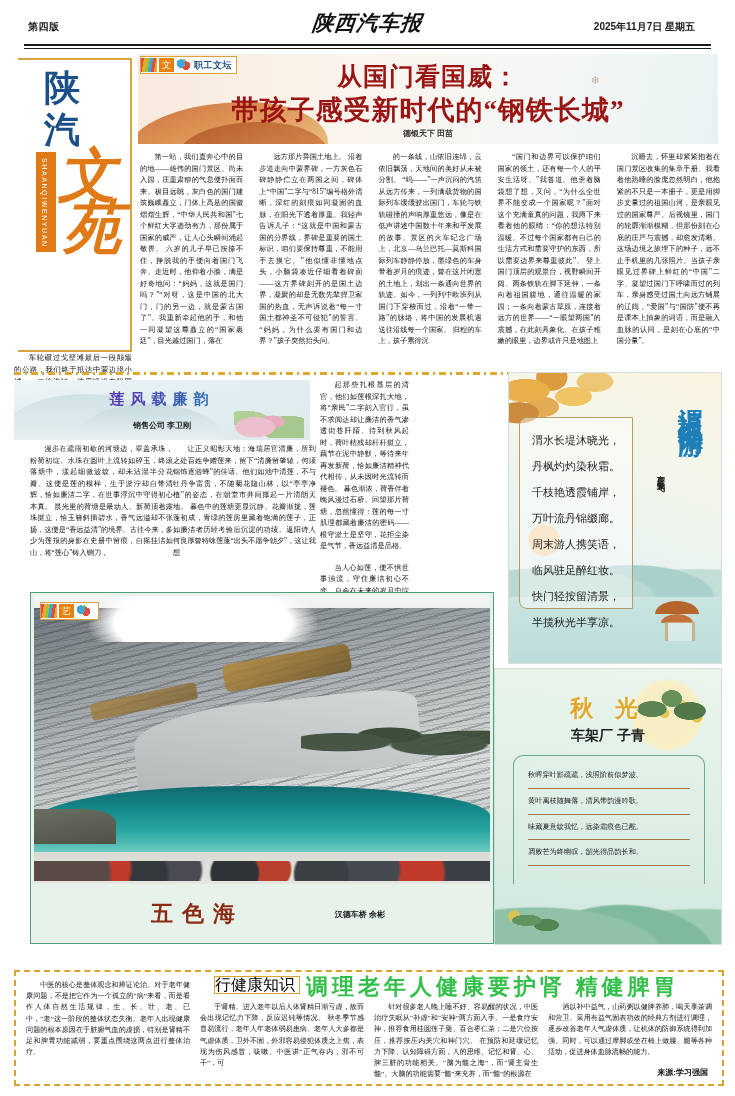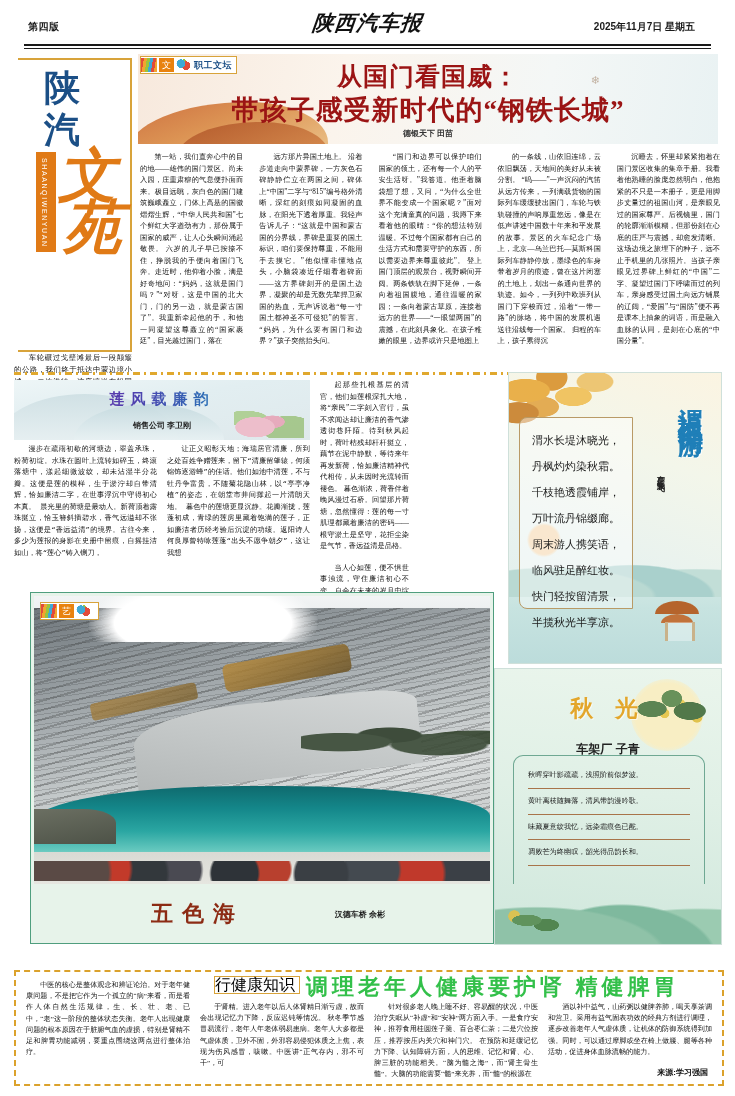--- a/index.html
+++ b/index.html
@@ -200,22 +200,22 @@
     font-family:"Liberation Serif",serif;
     background:linear-gradient(90deg,#7f2da8 0%,#4f3fae 40%,#1f7fb8 75%,#178f7a 100%);
     -webkit-background-clip:text;background-clip:text;color:transparent;
   }
   .lf-byline{
     position:absolute;left:0;right:0;top:40px;text-align:center;
     font-size:8px;color:#222;font-weight:700;
     font-family:"Liberation Sans",sans-serif;
   }
   .lf-cols{
-    position:absolute;left:0;top:64px;width:296px;
-    display:flex;gap:10px;font-family:Liberation Mono, monospace;
+    position:absolute;left:16px;top:64px;width:296px;
+    display:flex;
   }
   .lf-cols .col{
     width:143px;font-size:7.2px;line-height:1.6;color:#111;text-align:justify;
   }
   .lf-cols .col p{margin:0;text-indent:2em;}
   .lf-right{
     position:absolute;left:306px;top:0;width:188px;
     display:flex;gap:10px;flex-direction:column;
   }
   .lf-right .col{
@@ -422,22 +422,22 @@
       radial-gradient(circle at 80% 68%,#dfbf43 0 6%,transparent 7%);
     opacity:.92;
   }
   .p2-title{
     position:absolute;left:0;right:0;top:24px;text-align:center;
     font-size:23px;font-weight:700;letter-spacing:8px;color:#e3a62b;
     font-family:"Liberation Serif",serif;
     text-shadow:1px 1px 0 rgba(255,255,255,.6);
   }
   .p2-byline{
-    position:absolute;left:0;right:0;top:72px;text-align:center;
-    font-size:12px;color:#222;font-weight:700;
+    position:absolute;left:0;right:0;top:58px;text-align:center;
+    font-size:14px;color:#222;font-weight:700;
     font-family:"Liberation Sans",sans-serif;
   }
   .p2-card{
     position:absolute;left:18px;top:86px;width:190px;height:128px;
     border-left:1px solid #6fa893;border-top:1px solid #6fa893;
     border-right:1px solid #6fa893;
     border-radius:10px 10px 0 0;
   }
   .p2-card ul{list-style:none;margin:0;padding:14px 14px 0 14px;}
   .p2-card li{
@@ -535,27 +535,27 @@
   <div class="col">
       <p>第一站，我们直奔心中的目的地——雄伟的国门景区。尚未入园，庄重肃穆的气息便扑面而来。极目远眺，灰白色的国门建筑巍峨矗立，门体上高悬的国徽熠熠生辉，“中华人民共和国”七个鲜红大字遒劲有力，那份属于国家的威严，让人心头瞬间涌起敬畏。
 六岁的儿子早已按捺不住，挣脱我的手便向着国门飞奔。走近时，他仰着小脸，满是好奇地问：“妈妈，这就是国门吗？”“对呀，这是中国的北大门，门的另一边，就是蒙古国了”。我重新牵起他的手，和他一同凝望这尊矗立的“国家裹廷”，目光越过国门，落在</p>
     </div>
   <div class="col">
       <p>远方那片异国土地上。
 沿着步道走向中蒙界碑，一方灰色石碑静静伫立在两国之间，碑体上“中国”二字与“815”编号格外清晰，深红的刻痕如同凝固的血脉，在阳光下透着厚重。我轻声告诉儿子：“这就是中国和蒙古国的分界线，界碑是重要的国土标识，咱们要保持尊重，不能用手去摸它。”他似懂非懂地点头，小脑袋凑近仔细看着碑面——这方界碑刻开的是国土边界，凝聚的却是无数先辈捍卫家国的热血，无声诉说着“每一寸国土都神圣不可侵犯”的誓言。
 “妈妈，为什么要有国门和边界？”孩子突然抬头问。</p>
     </div>
   <div class="col">
-      <p>“国门和边界可以保护咱们国家的领土，还有每一个人的平安生活呀。”我答道。他歪着脑袋想了想，又问，“为什么全世界不能变成一个国家呢？”面对这个充满童真的问题，我蹲下来看着他的眼睛：“你的想法特别温暖。不过每个国家都有自己的生活方式和需要守护的东西，所以需要边界来尊重彼此”。
-登上国门顶层的观景台，视野瞬间开阔。两条铁轨在脚下延伸，一条向着祖国腹地，通往温暖的家园；一条向着蒙古草原，连接着远方的世界——“一眼望两国”的震撼，在此刻具象化。在孩子稚嫩的眼里，边界或许只是地图上</p>
-    </div>
-  <div class="col">
       <p>的一条线，山依旧连绵，云依旧飘荡，天地间的美好从未被分割。
 “呜——”一声沉闷的汽笛从远方传来，一列满载货物的国际列车缓缓驶出国门，车轮与铁轨碰撞的声响厚重悠远，像是在低声讲述中国数十年来和平发展的故事。景区的火车纪念广场上，北京—乌兰巴托—莫斯科国际列车静静停放，墨绿色的车身带着岁月的痕迹，曾在这片闭塞的土地上，划出一条通向世界的轨迹。如今，一列列中欧班列从国门下穿梭而过，沿着“一带一路”的脉络，将中国的发展机遇送往沿线每一个国家。
 归程的车上，孩子累得沉</p>
+    </div>
+  <div class="col">
+      <p>“国门和边界可以保护咱们国家的领土，还有每一个人的平安生活呀。”我答道。他歪着脑袋想了想，又问，“为什么全世界不能变成一个国家呢？”面对这个充满童真的问题，我蹲下来看着他的眼睛：“你的想法特别温暖。不过每个国家都有自己的生活方式和需要守护的东西，所以需要边界来尊重彼此”。
+登上国门顶层的观景台，视野瞬间开阔。两条铁轨在脚下延伸，一条向着祖国腹地，通往温暖的家园；一条向着蒙古草原，连接着远方的世界——“一眼望两国”的震撼，在此刻具象化。在孩子稚嫩的眼里，边界或许只是地图上</p>
     </div>
   <div class="col">
       <p>沉睡去，怀里却紧紧抱着在国门景区收集的集章手册。我看着他熟睡的脸庞忽然明白，他抱紧的不只是一本册子，更是用脚步丈量过的祖国山河，是亲眼见过的国家尊严。后视镜里，国门的轮廓渐渐模糊，但那份刻在心底的庄严与震撼，却愈发清晰。
 这场边境之旅埋下的种子，远不止手机里的几张照片。当孩子亲眼见过界碑上鲜红的“中国”二字、凝望过国门下呼啸而过的列车，亲身感受过国土向远方铺展的辽阔，“爱国”与“国防”便不再是课本上抽象的词语，而是融入血脉的认同，是刻在心底的“中国分量”。</p>
     </div>
 </div>
 
 <div class="dash-sep"></div>
 
 <div class="lianfeng">

